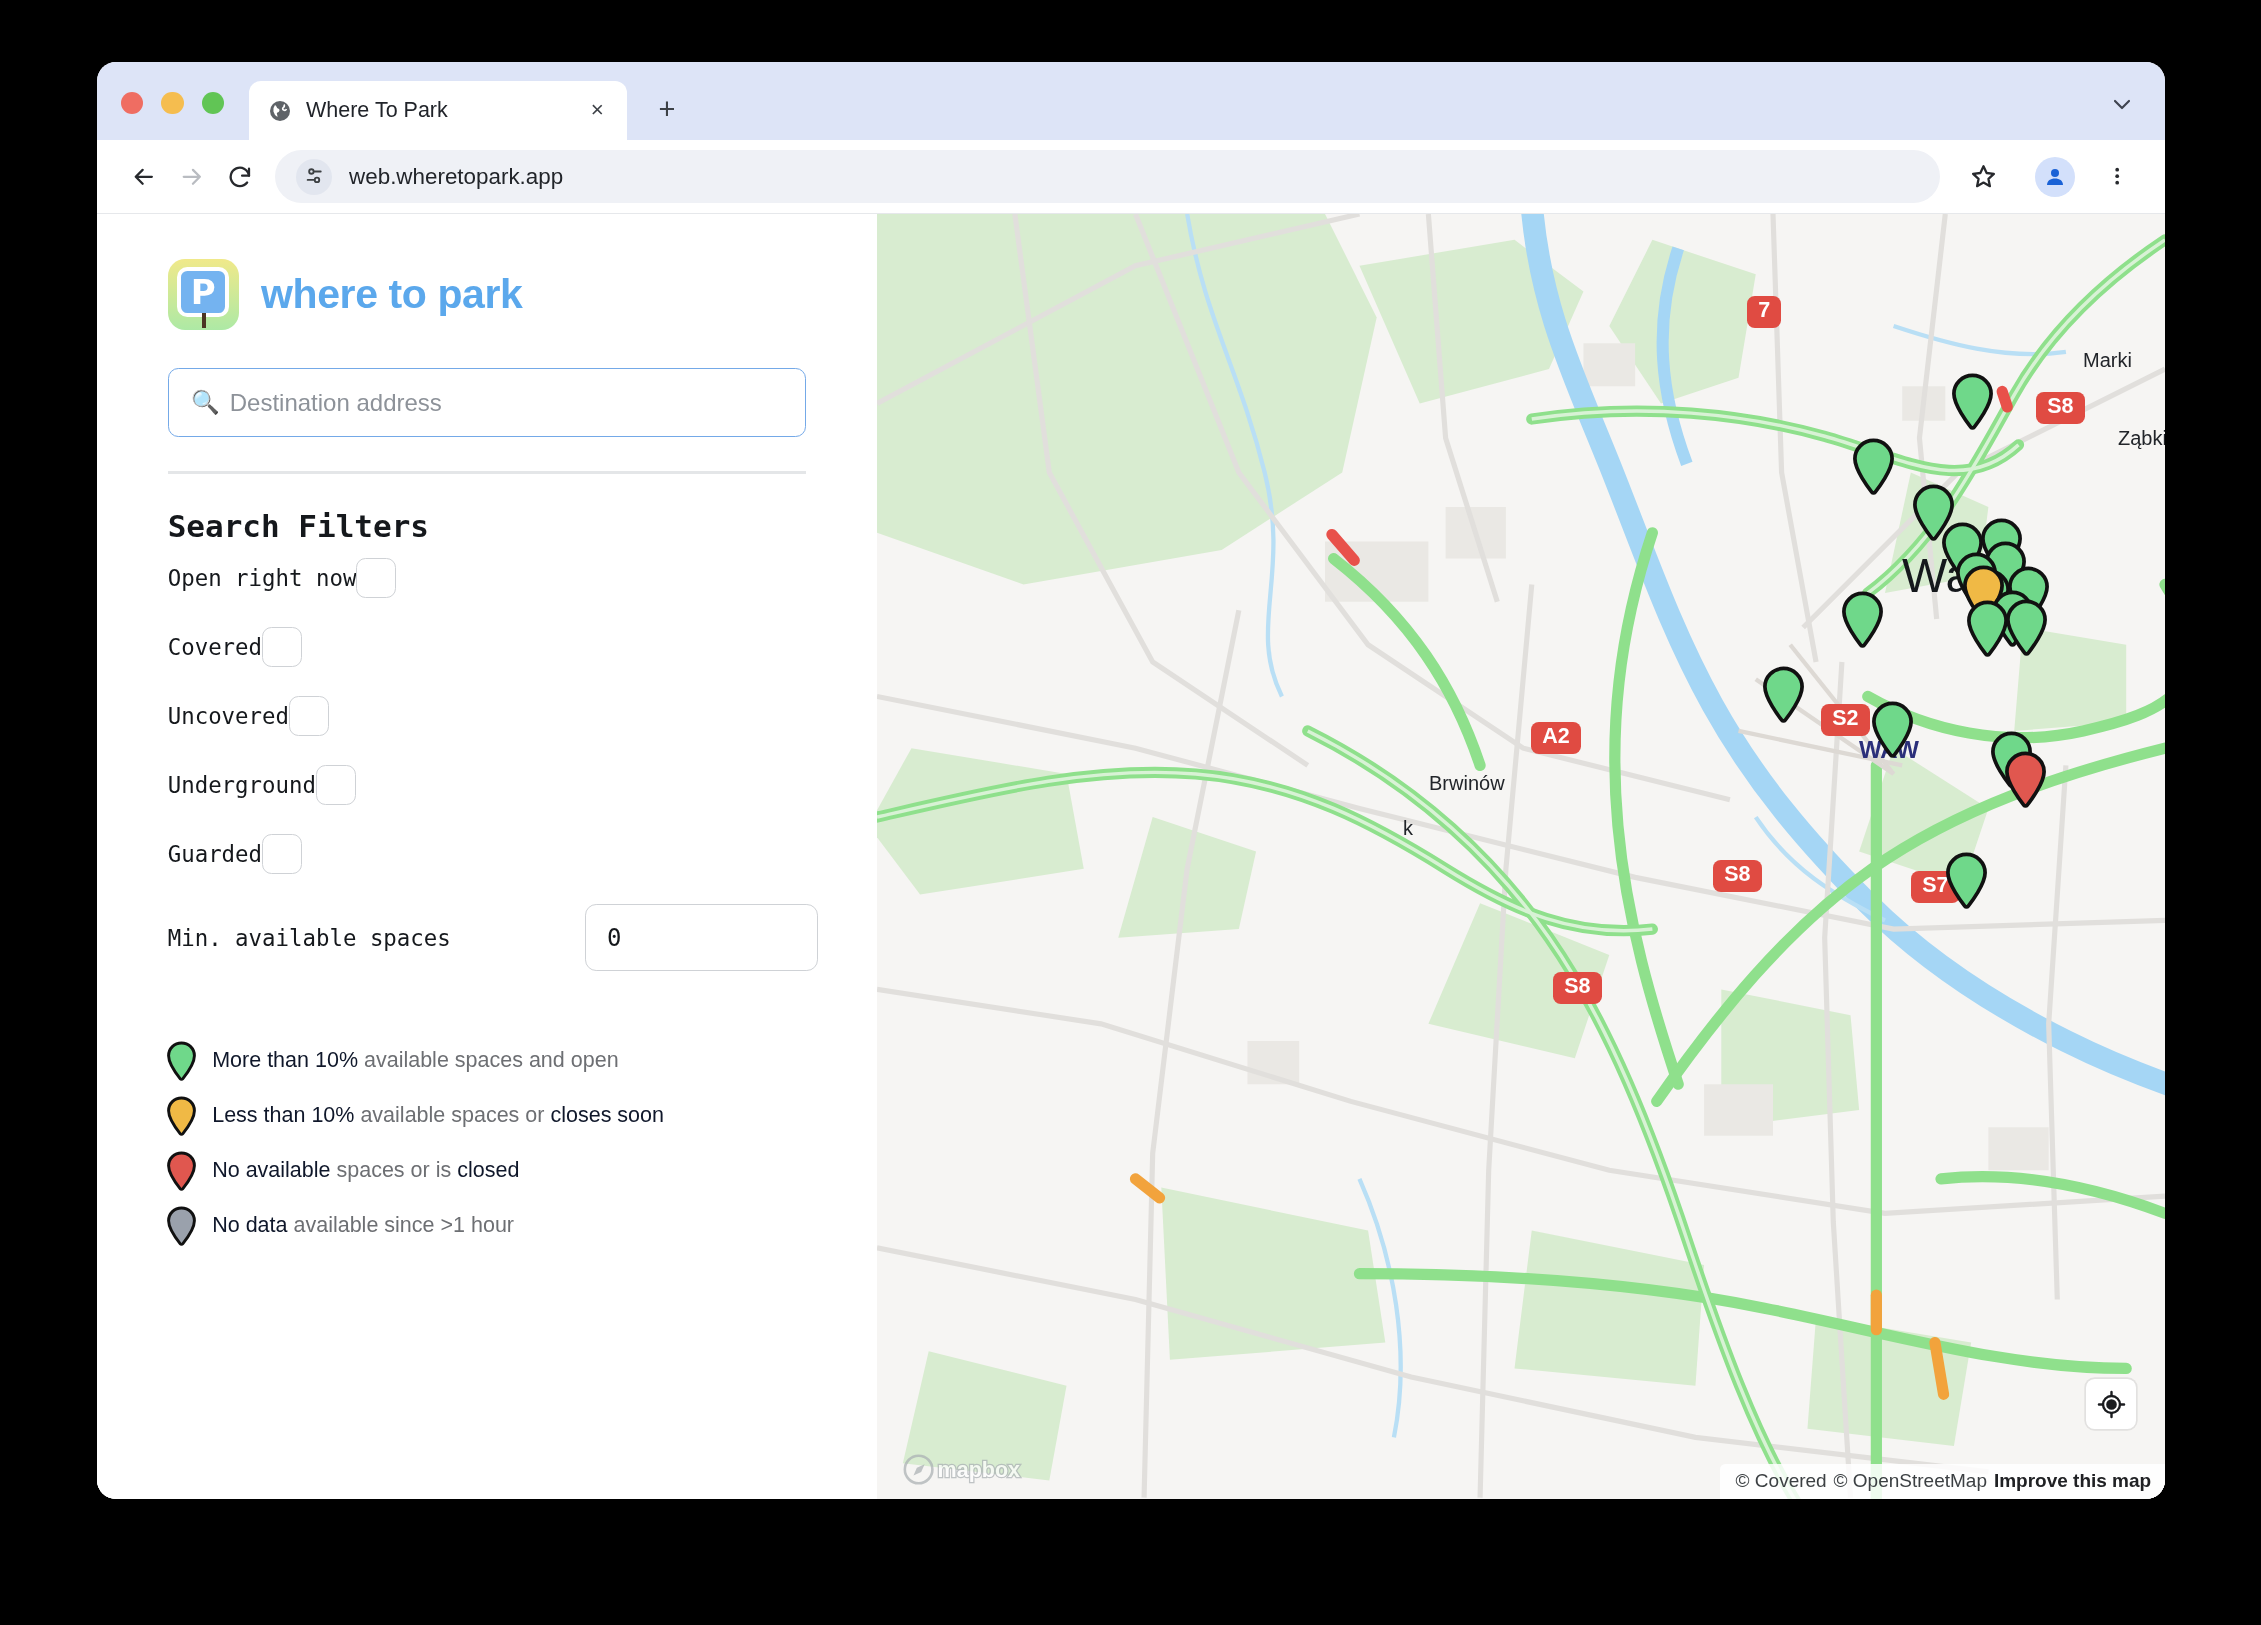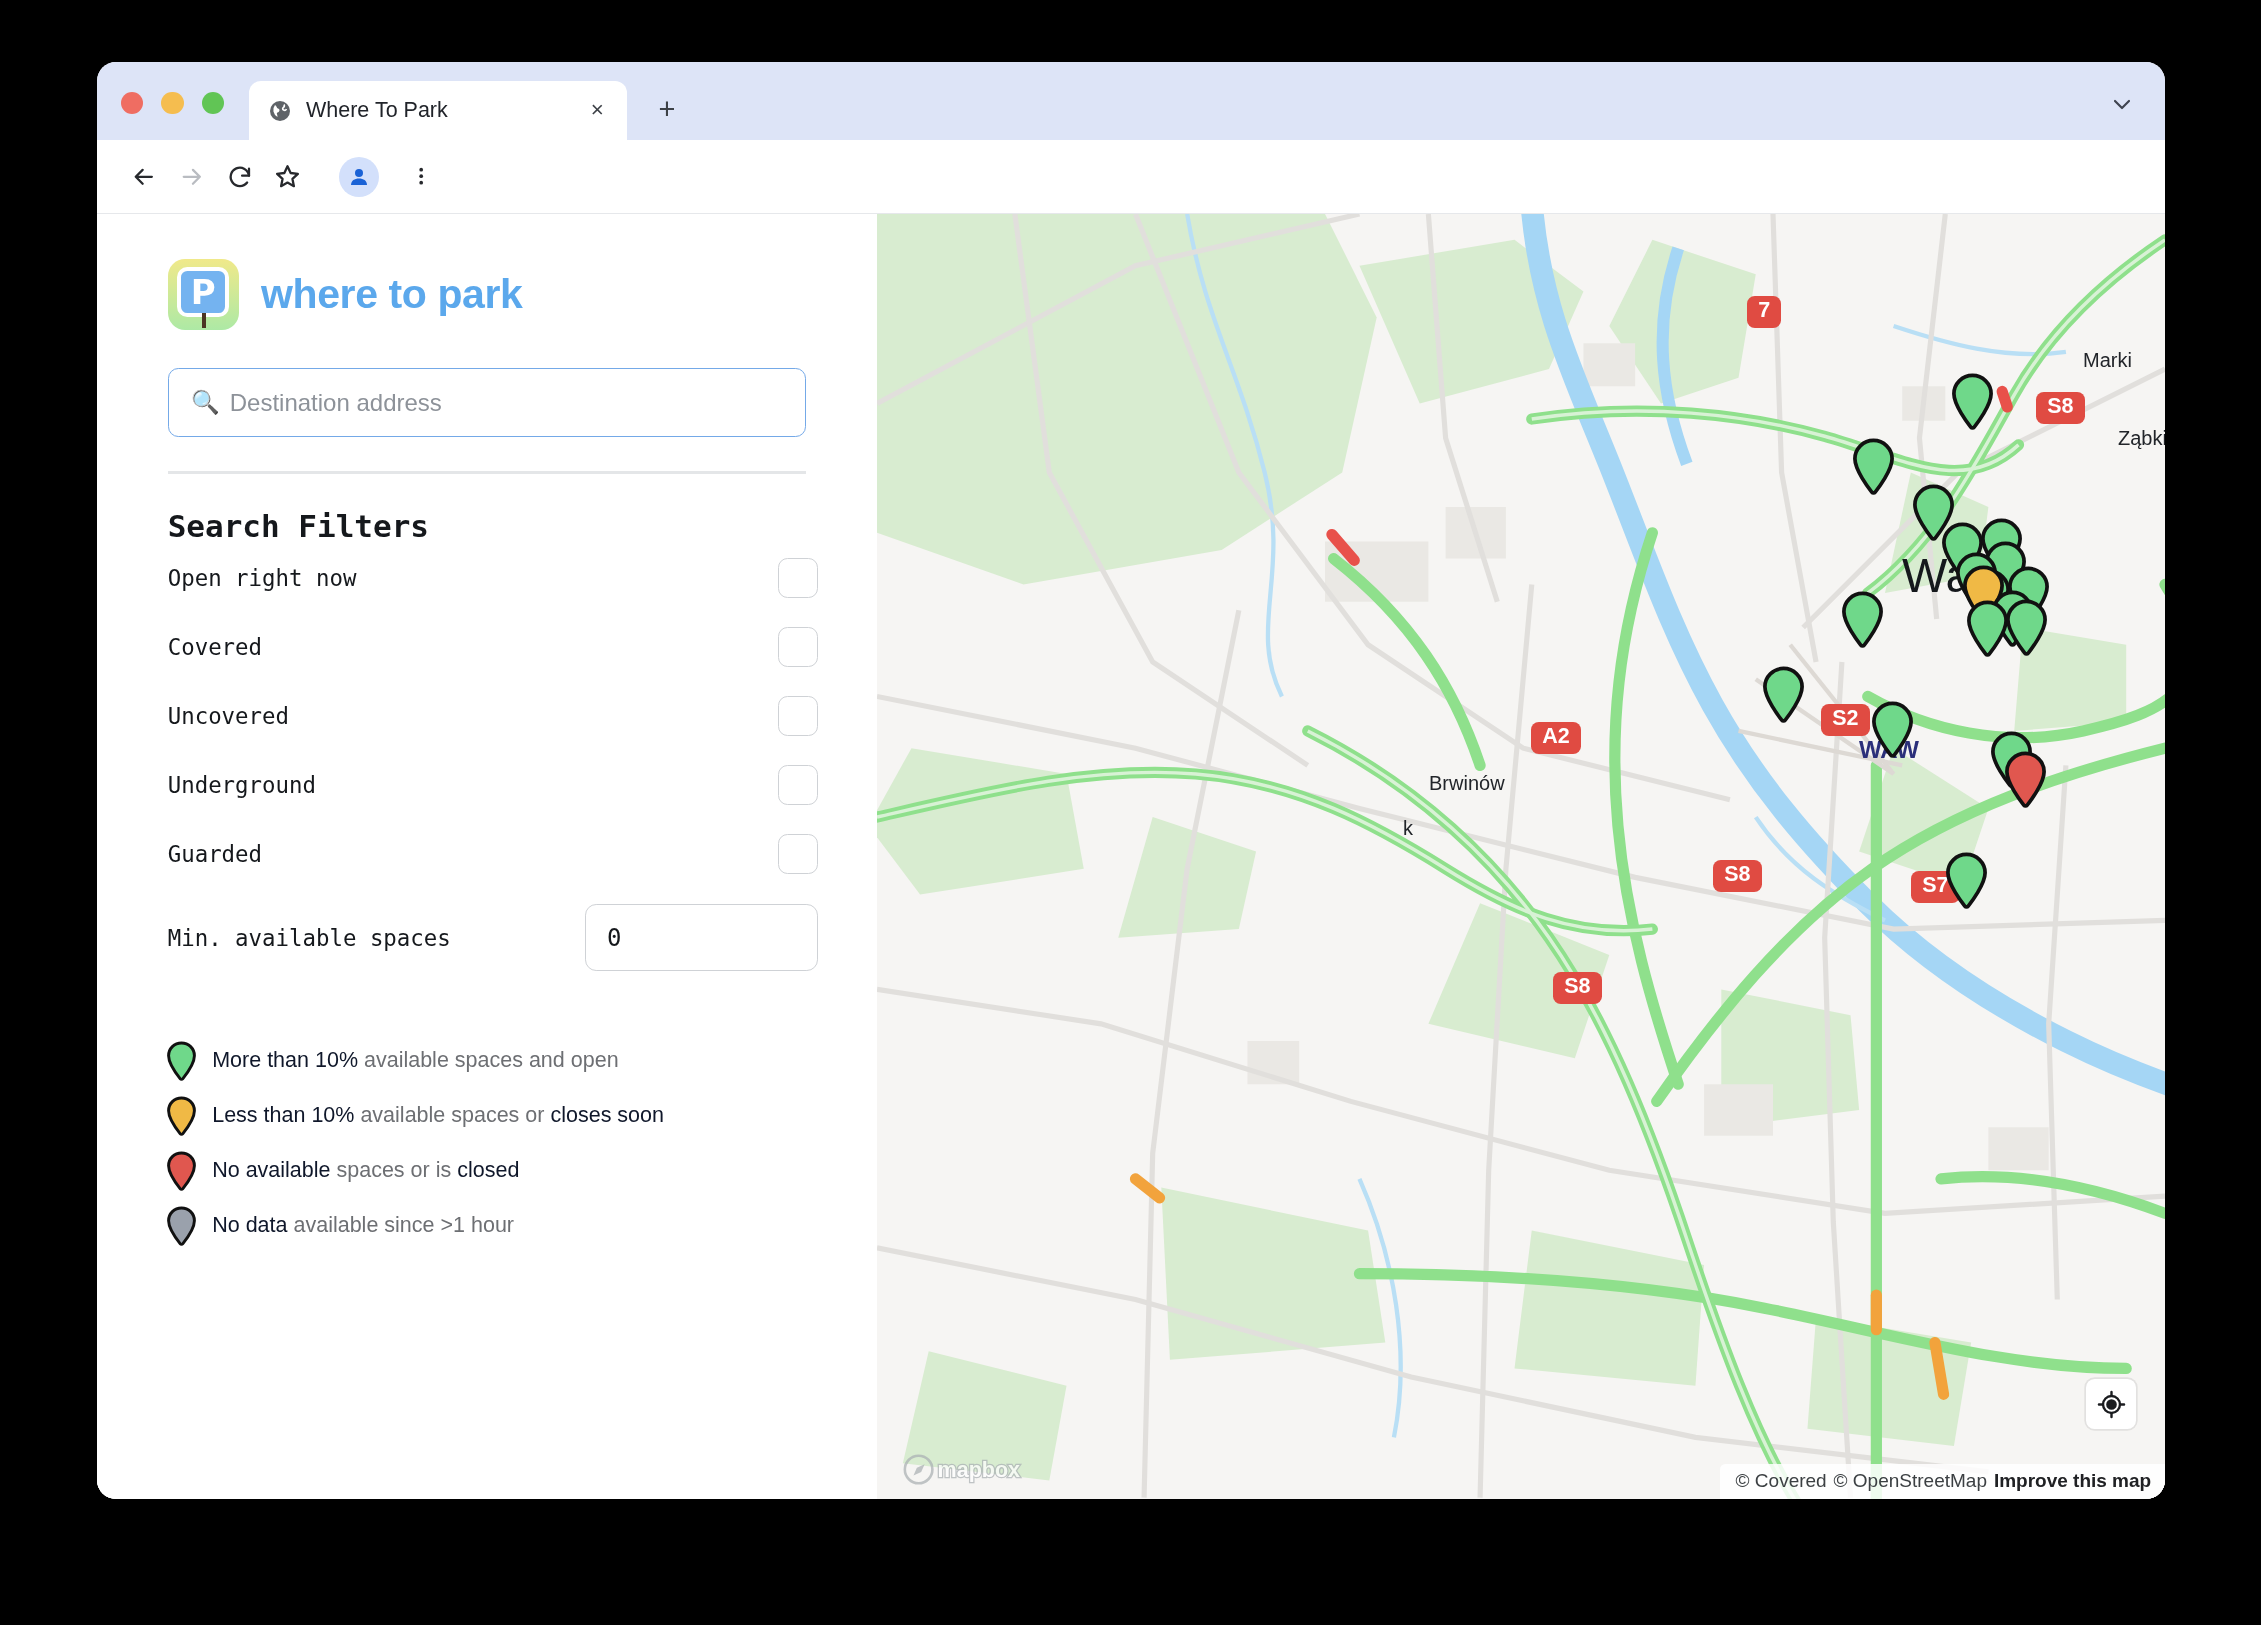--- a/index.html
+++ b/index.html
@@ -199,21 +199,21 @@
     margin: 34px 0 0 50px;
     font-family: "DejaVu Sans Mono", monospace;
     font-size: 31px;
     font-weight: bold;
     color: #15181c;
   }
 
   .filter-row {
     margin: 0 38px 0 50px;
     height: 69px;
-    display: flex; align-items: center; justify-content: space-between;
+    display: flex; align-items: center; 
   }
   .filter-label {
     font-family: "DejaVu Sans Mono", monospace;
     font-size: 22.4px;
     color: #15181c;
   }
   .checkbox {
     width: 40px; height: 40px;
     border: 1.7px solid #cfd2d6;
     border-radius: 9.5px;
@@ -370,20 +370,31 @@
           <path d="M5 12h14M13 6l6 6-6 6"></path>
         </svg>
     </div>
     <div class="nav-btn">
       <svg width="27.6" height="27.6" viewBox="0 0 24 24" fill="none" stroke="#27292d" stroke-width="2" stroke-linecap="round" stroke-linejoin="round">
         <path d="M20 11a8 8 0 1 0-1.6 6"></path>
           <path d="M20 5v6h-6"></path>
         </svg>
     </div>
 
+    <div id="omnibox">
+      <span id="site-info-icon">
+        <svg width="22.4" height="22.4" viewBox="0 0 24 24" fill="none" stroke="#3c4043" stroke-width="2" stroke-linecap="round">
+          <circle cx="9" cy="7" r="2.4"></circle>
+            <path d="M12.5 7H19"></path>
+          <circle cx="15" cy="16" r="2.4"></circle>
+            <path d="M11.5 16H5"></path>
+          </svg>
+      </span>
+      <span id="omnibox-url">web.wheretopark.app</span>
+    </div>
 
     <div id="bookmark-star">
       <svg width="29" height="29" viewBox="0 0 24 24" fill="none" stroke="#27292d" stroke-width="1.9" stroke-linejoin="round">
         <path d="M12 3.5l2.6 5.6 6 .7-4.5 4.2 1.2 6-5.3-3-5.3 3 1.2-6L3.4 9.8l6-.7z"></path>
         </svg>
     </div>
     <div id="profile-avatar-btn">
       <span id="profile-avatar">
         <svg width="24" height="24" viewBox="0 0 24 24" fill="#1a62d6">
           <circle cx="12" cy="8" r="4"></circle>

